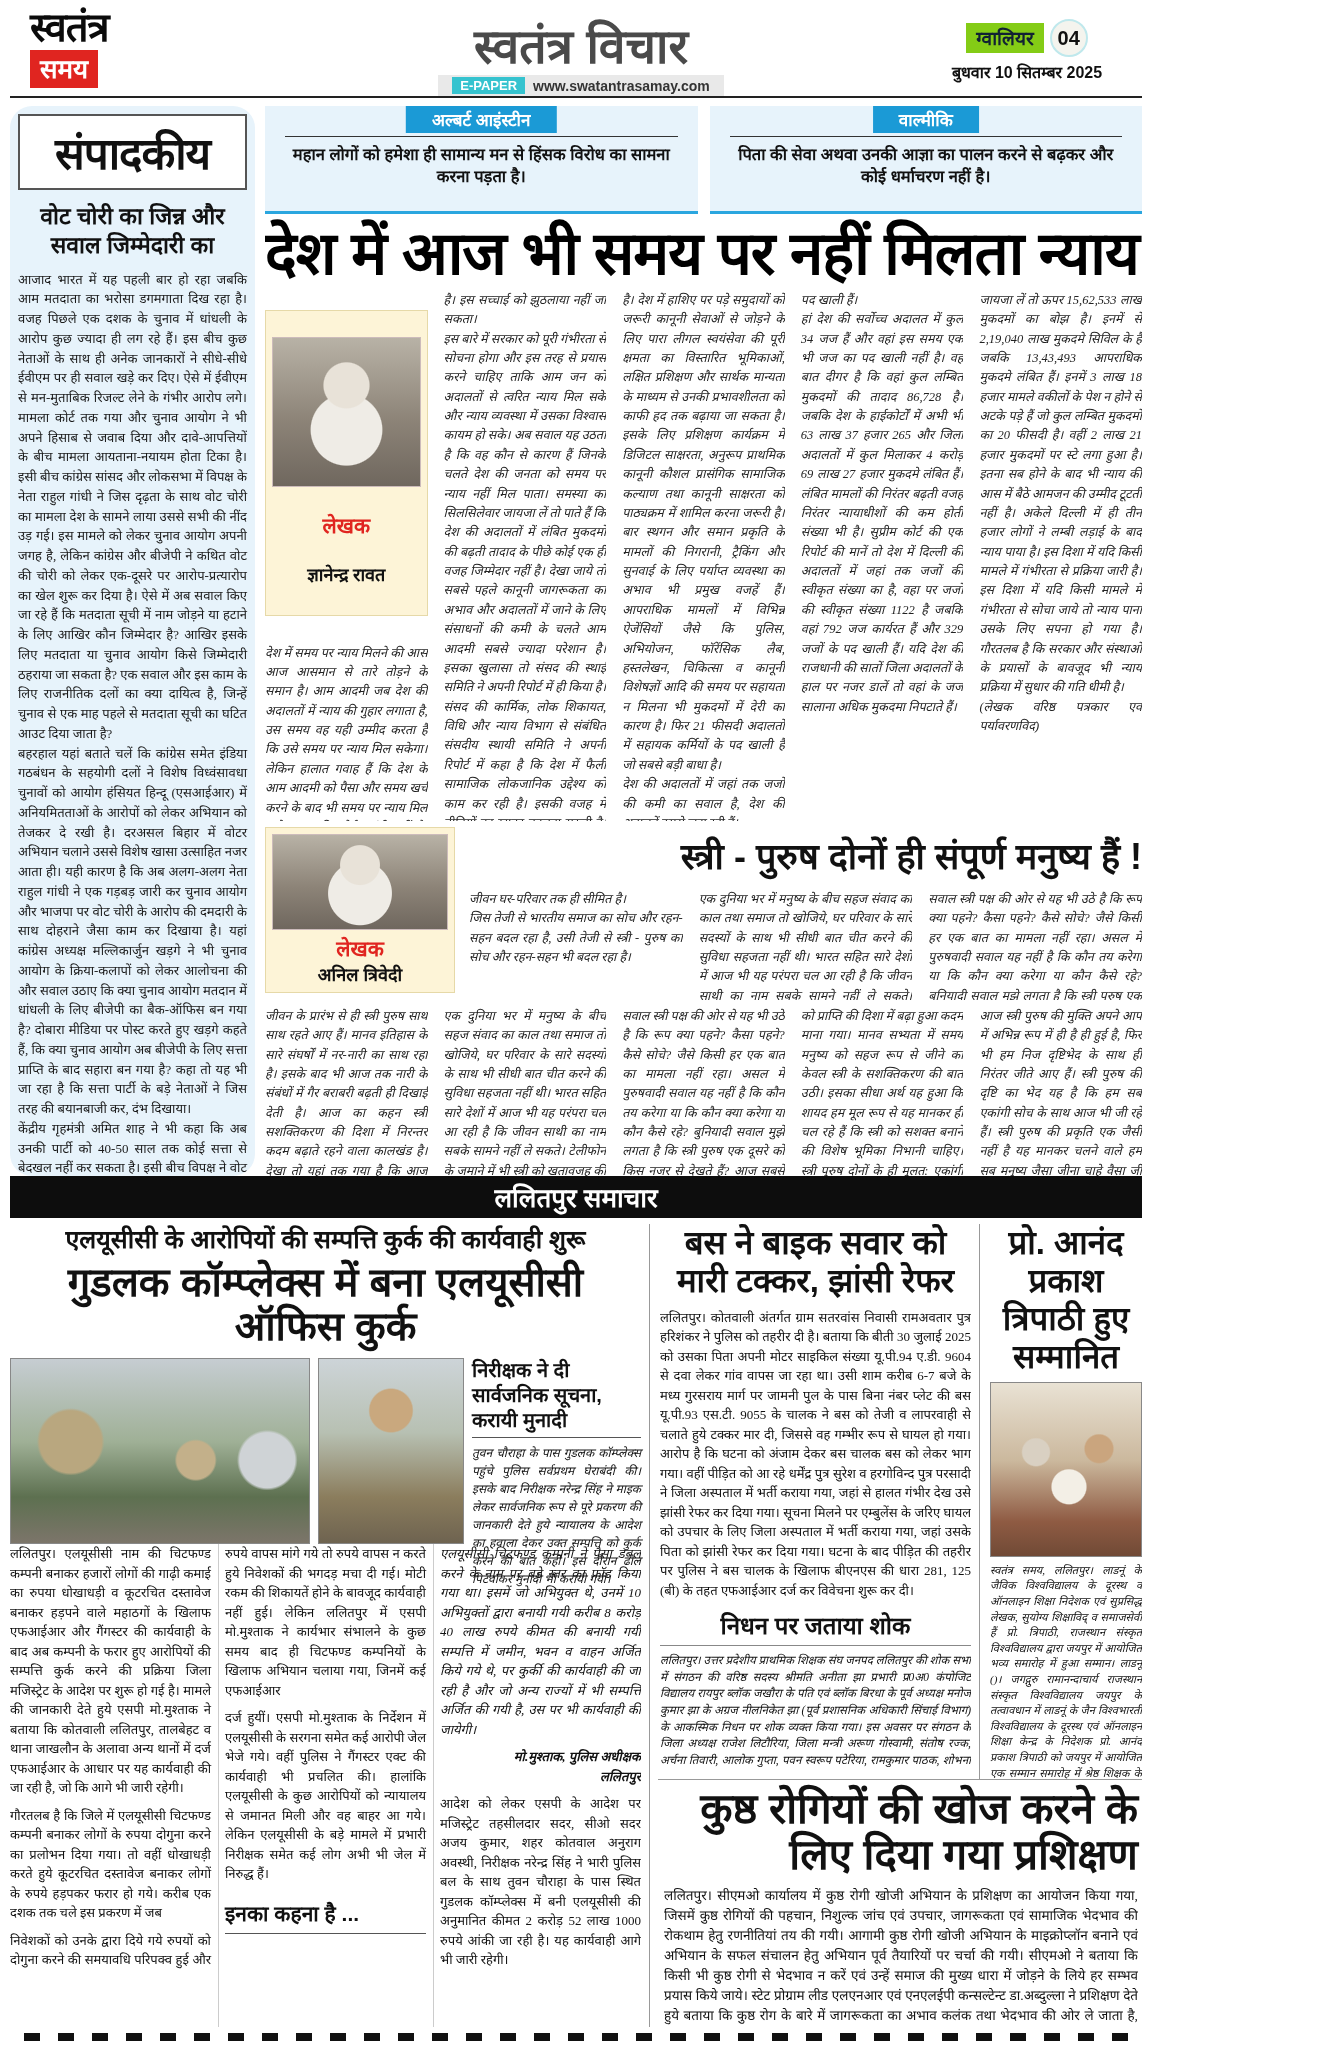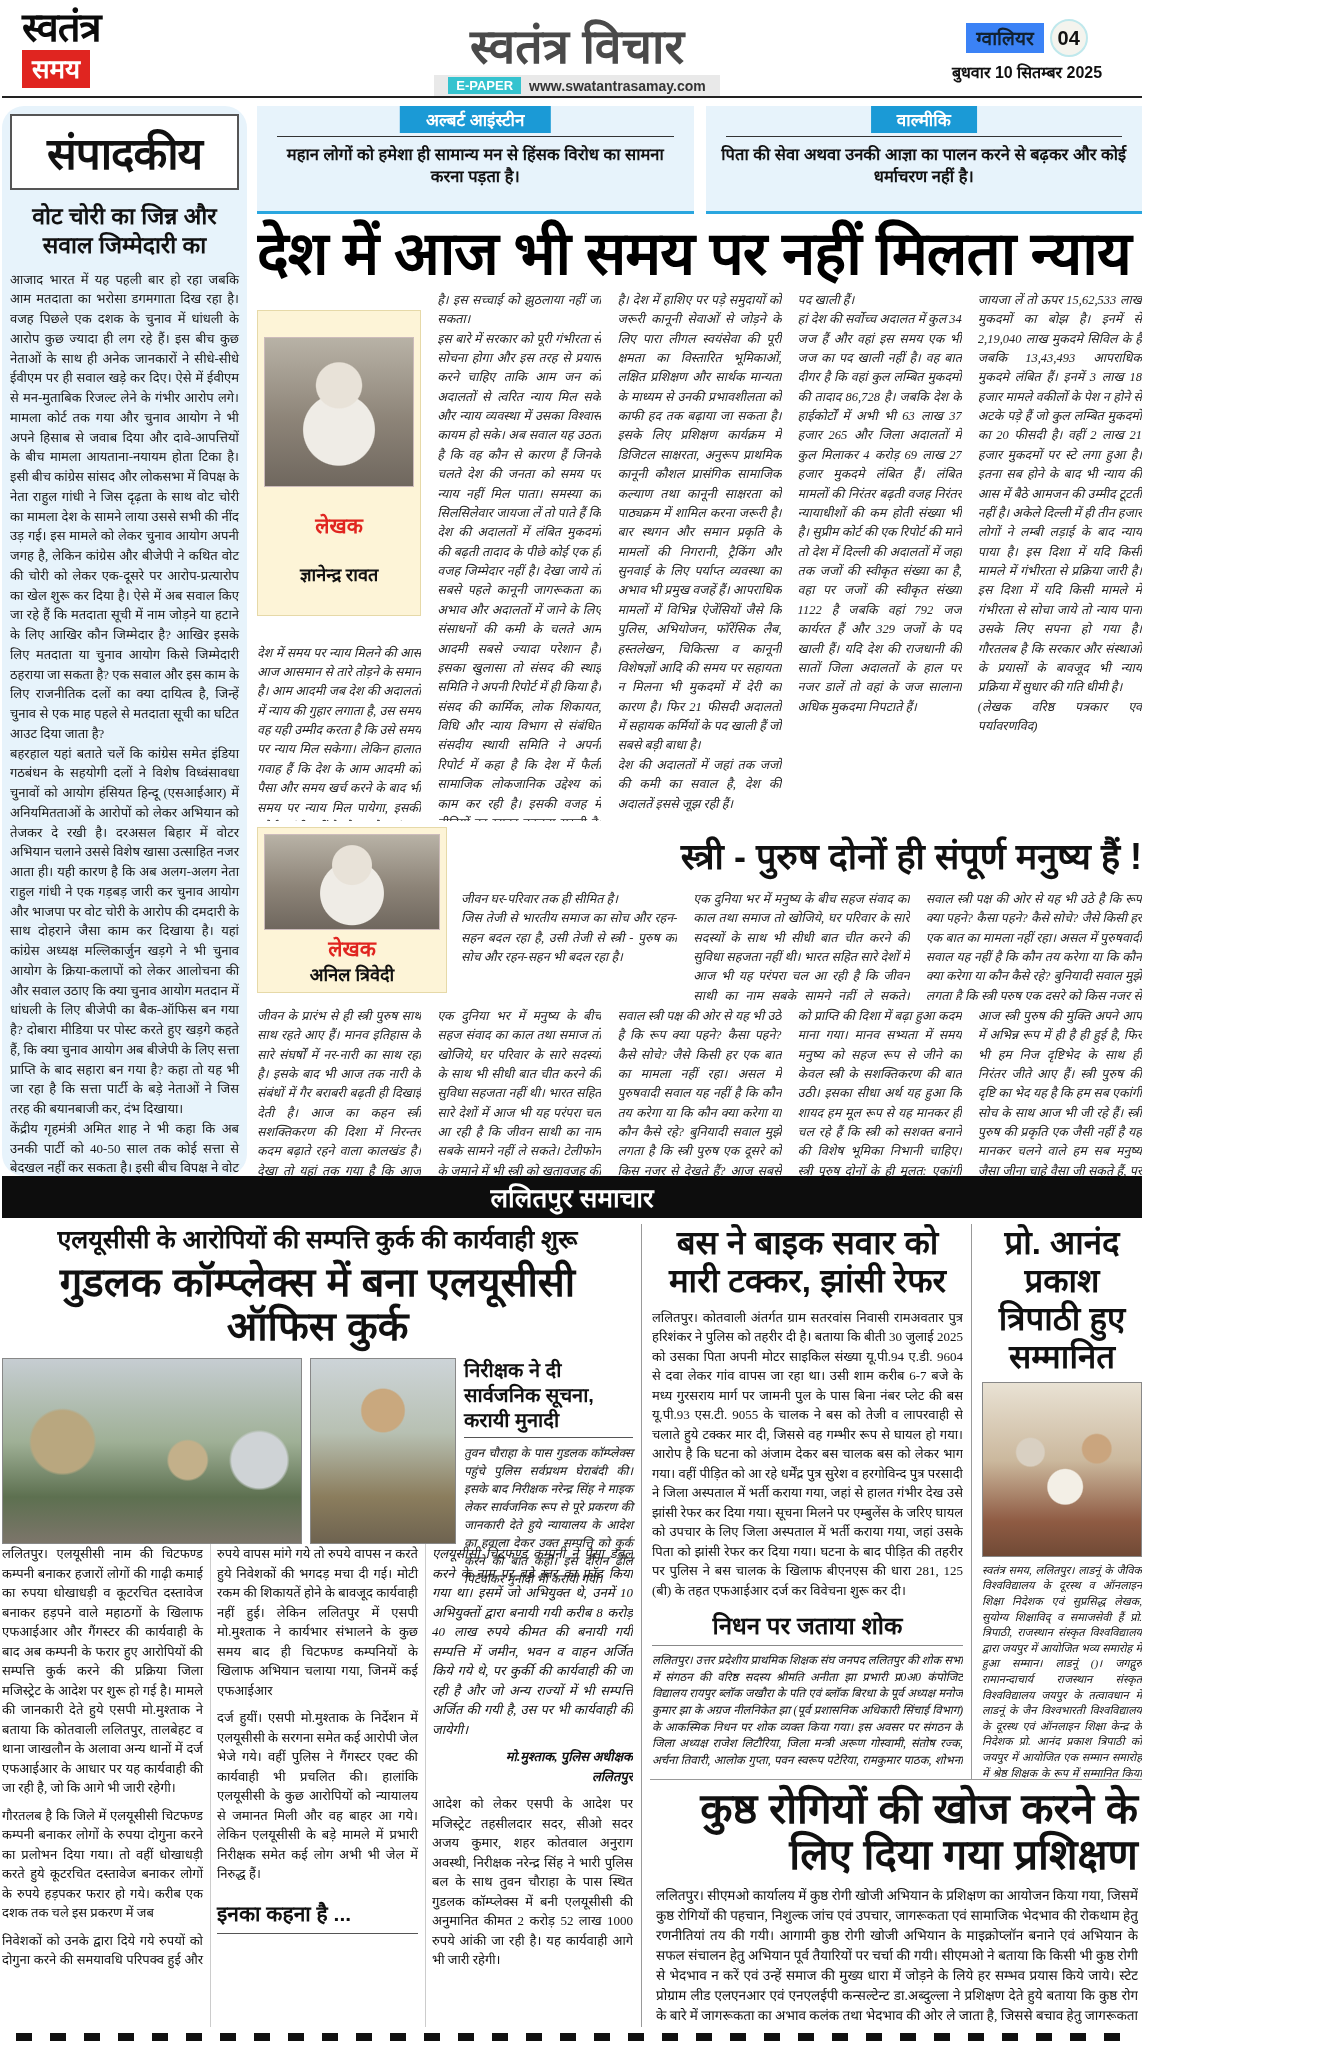--- a/index.html
+++ b/index.html
@@ -1,32 +1,32 @@
 <!DOCTYPE html>
 <html><head>
 <meta charset="utf-8">
 <style>
   * { box-sizing: border-box; margin: 0; padding: 0; }
   html, body { width: 1318px; height: 2047px; background: #fff; overflow: hidden;
     font-family: "Liberation Sans", sans-serif; color: #111; }
-  .page { width: 1152px; height: 2047px; padding: 6px 10px 0 2px; display: flex; flex-direction: column; }
+  .page { width: 1152px; height: 2047px; padding: 6px 10px 0 10px; display: flex; flex-direction: column; }
 
   
   .masthead { display: flex; align-items: stretch; height: 92px; border-bottom: 2px solid #222; }
   .logo-block { width: 240px; display: flex; flex-direction: column; align-items: flex-start; padding-left: 20px; }
   .logo-top { font-size: 40px; font-weight: 900; color: #0b0b0b; line-height: 1.05; letter-spacing: -1px; }
   .logo-bottom { background: #e02520; color: #fff; font-size: 26px; font-weight: 900; padding: 0 10px 2px 10px; margin-top: 2px; }
   .center-block { flex: 1; display: flex; flex-direction: column; align-items: center; justify-content: flex-end; }
   .paper-title { font-size: 48px; font-weight: 800; color: #4a4a4a; line-height: 1.0; }
   .epaper-strip { margin-top: 4px; background: #e9e9e9; display: flex; align-items: center; padding: 2px 14px; gap: 8px; }
   .epaper-tag { background: #35c3cf; color: #fff; font-weight: 800; font-size: 13px; padding: 1px 8px; }
   .epaper-url { font-size: 14px; font-weight: 700; color: #333; }
   .edition-block { width: 230px; display: flex; flex-direction: column; align-items: center; justify-content: center; gap: 4px; }
   .edition-row { display: flex; align-items: center; gap: 6px; }
-  .edition-name { background: #3b82f6; color: #123; font-size: 19px; font-weight: 800; padding: 2px 10px; }
+  .edition-name { background: #84cc16; color: #123; font-size: 19px; font-weight: 800; padding: 2px 10px; }
   .page-circle { width: 38px; height: 38px; border-radius: 50%; background: #f4f4ee; border: 2px solid #bfe8ec;
     display: flex; align-items: center; justify-content: center; font-size: 20px; font-weight: 900; }
   .date-line { font-size: 16px; font-weight: 800; color: #101010; }
 
   
   .top-band { display: flex; gap: 10px; height: 1078px; overflow: hidden; padding-top: 8px; }
   .editorial { width: 245px; background: #e7f3fb; padding: 8px 8px 10px 8px; overflow: hidden; border-radius: 22px; }
   .editorial-titlebox { background: #fff; border: 2px solid #555; padding: 6px 4px; text-align: center; }
   .editorial-title { font-size: 44px; font-weight: 900; letter-spacing: -1px; }
   .editorial-headline { font-size: 23px; font-weight: 700; text-align: center; margin: 12px 0 10px 0; line-height: 1.25; }

